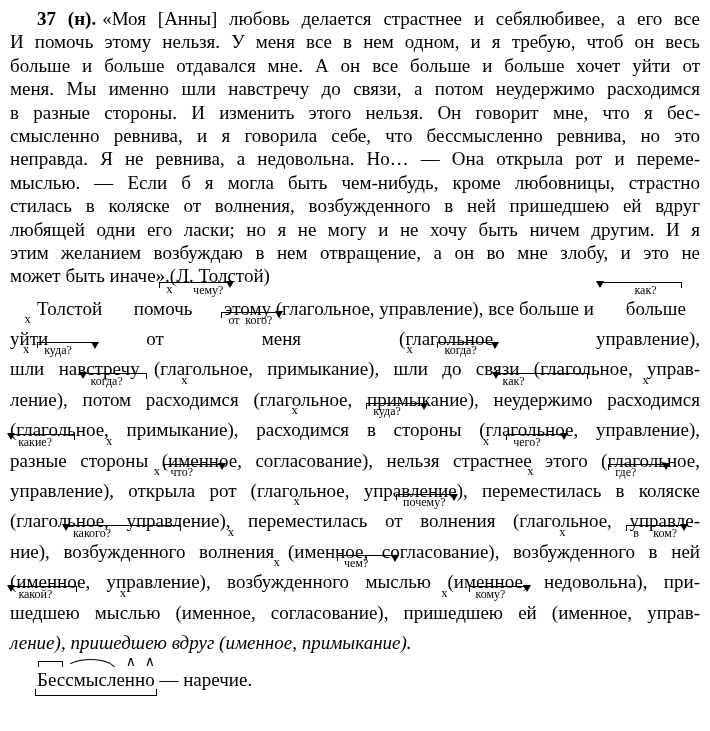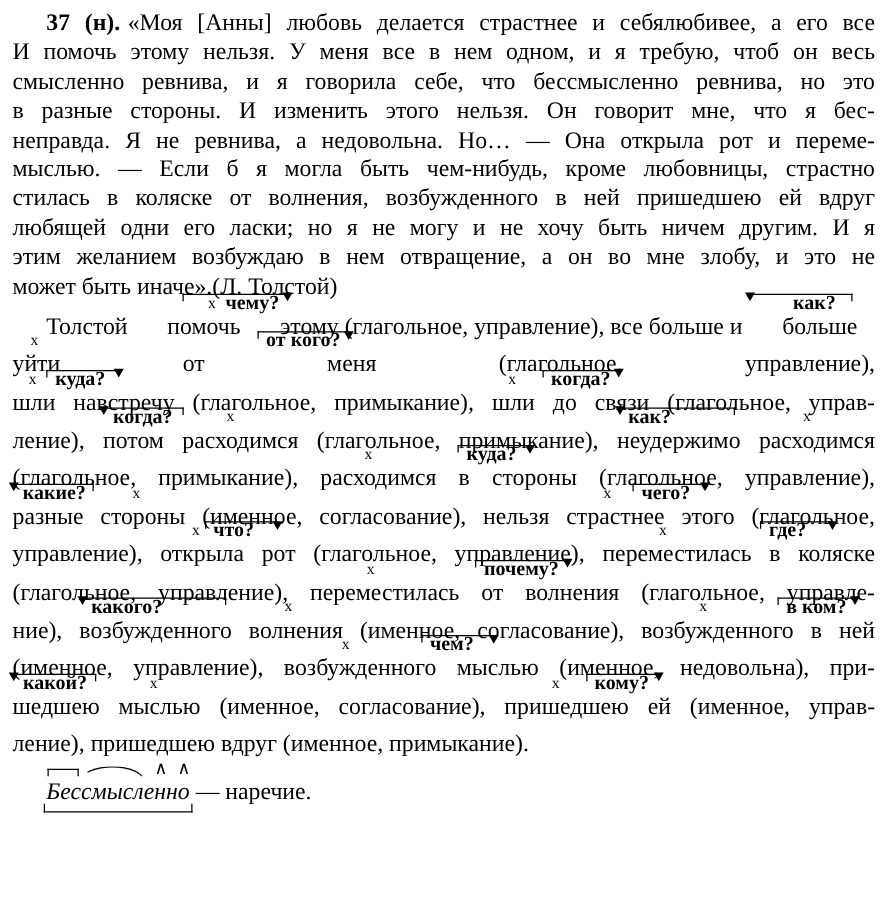--- a/index.html
+++ b/index.html
@@ -19,64 +19,66 @@
   .qline.last{display:flex;justify-content:flex-start;text-align-last:auto;white-space:normal;}
   .qline b{margin-right:6px;}
   .author{}
   
   .analysis{margin-top:6px;}
   .aline{
     position:relative;height:30.4px;line-height:30.4px;
     text-align:justify;text-align-last:justify;white-space:nowrap;
   }
   .aline.first{text-indent:27px;}
-  .aline.last{text-align:justify;text-align-last:left;}
+  .aline.last{text-align:justify;text-align-last:left;font-style:italic;}
   .aw{position:relative;display:inline-block;}
   .xm{
     position:absolute;top:-11px;left:38%;
     font-size:12.5px;line-height:12px;letter-spacing:0;
   }
   .arc{
     position:absolute;top:-12px;height:0;
     border-top:1.6px solid #000;white-space:nowrap;pointer-events:none;
   }
   .arc .lb{
     display:block;text-align:left;
-    font-size:16px;line-height:12px;padding:1px 7px 0 7px;font-weight:bold;
+    font-size:12px;line-height:12px;padding:1px 7px 0 7px;
   }
   .arc.r{right:55%;min-width:58px;}
   .arc.r::before{content:"";position:absolute;left:0;top:-1px;height:6px;border-left:1.6px solid #000;}
   .arc.r::after{content:"";position:absolute;right:-4px;top:-1.6px;width:0;height:0;
     border-left:4px solid transparent;border-right:4px solid transparent;border-top:7px solid #000;}
   .arc.l{left:2%;width:94%;min-width:64px;}
   .arc.l::before{content:"";position:absolute;left:-4px;top:-1.6px;width:0;height:0;
     border-left:4px solid transparent;border-right:4px solid transparent;border-top:7px solid #000;}
   .arc.l::after{content:"";position:absolute;right:0;top:-1px;height:6px;border-right:1.6px solid #000;}
   
   .morph{margin:10px 0 0 27px;line-height:24px;position:relative;}
   .stem{position:relative;display:inline-block;}
   .stem::after{content:"";position:absolute;left:-2px;right:-2px;bottom:-4px;height:6px;
     border:1.6px solid #000;border-top:none;}
-  .mp{position:relative;display:inline-block;font-style:italic;}
+  .mp{position:relative;display:inline-block;}
   .mk-prefix::before{content:"";position:absolute;left:1px;right:2px;top:-7px;height:5px;
     border:1.6px solid #000;border-bottom:none;}
   .mk-root::before{content:"";position:absolute;left:0;right:0;top:-9px;height:9px;
     border:1.6px solid transparent;border-top-color:#000;border-radius:50% 50% 0 0/100% 100% 0 0;}
   .mk-suffix::before{content:"\2227";position:absolute;top:-14px;left:50%;transform:translateX(-50%);
     font-size:14px;line-height:14px;font-family:"DejaVu Sans",sans-serif;}
 </style>
 </head>
 <body>
 
 <div class="page">
   <div class="quote">
       <div class="qline first"><b>37 (н).</b><span>«Моя [Анны] любовь делается страстнее и себялюбивее, а его все</span></div>
       <div class="qline"><span>И помочь этому нельзя. У меня все в нем одном, и я требую, чтоб он весь</span></div>
+      <div class="qline"><span>больше и больше отдавался мне. А он все больше и больше хочет уйти от</span></div>
+      <div class="qline"><span>меня. Мы именно шли навстречу до связи, а потом неудержимо расходимся</span></div>
+      <div class="qline"><span>в разные стороны. И изменить этого нельзя. Он говорит мне, что я бес-</span></div>
       <div class="qline"><span>смысленно ревнива, и я говорила себе, что бессмысленно ревнива, но это</span></div>
-      <div class="qline"><span>в разные стороны. И изменить этого нельзя. Он говорит мне, что я бес-</span></div>
       <div class="qline"><span>неправда. Я не ревнива, а недовольна. Но… — Она открыла рот и переме-</span></div>
       <div class="qline"><span>мыслью. — Если б я могла быть чем-нибудь, кроме любовницы, страстно</span></div>
       <div class="qline"><span>стилась в коляске от волнения, возбужденного в ней пришедшею ей вдруг</span></div>
       <div class="qline"><span>любящей одни его ласки; но я не могу и не хочу быть ничем другим. И я</span></div>
       <div class="qline"><span>этим желанием возбуждаю в нем отвращение, а он во мне злобу, и это не</span></div>
       <div class="qline last">
         <span>может быть иначе».</span>
         <span class="author">(Л. Толстой)</span>
       </div>
     </div>

